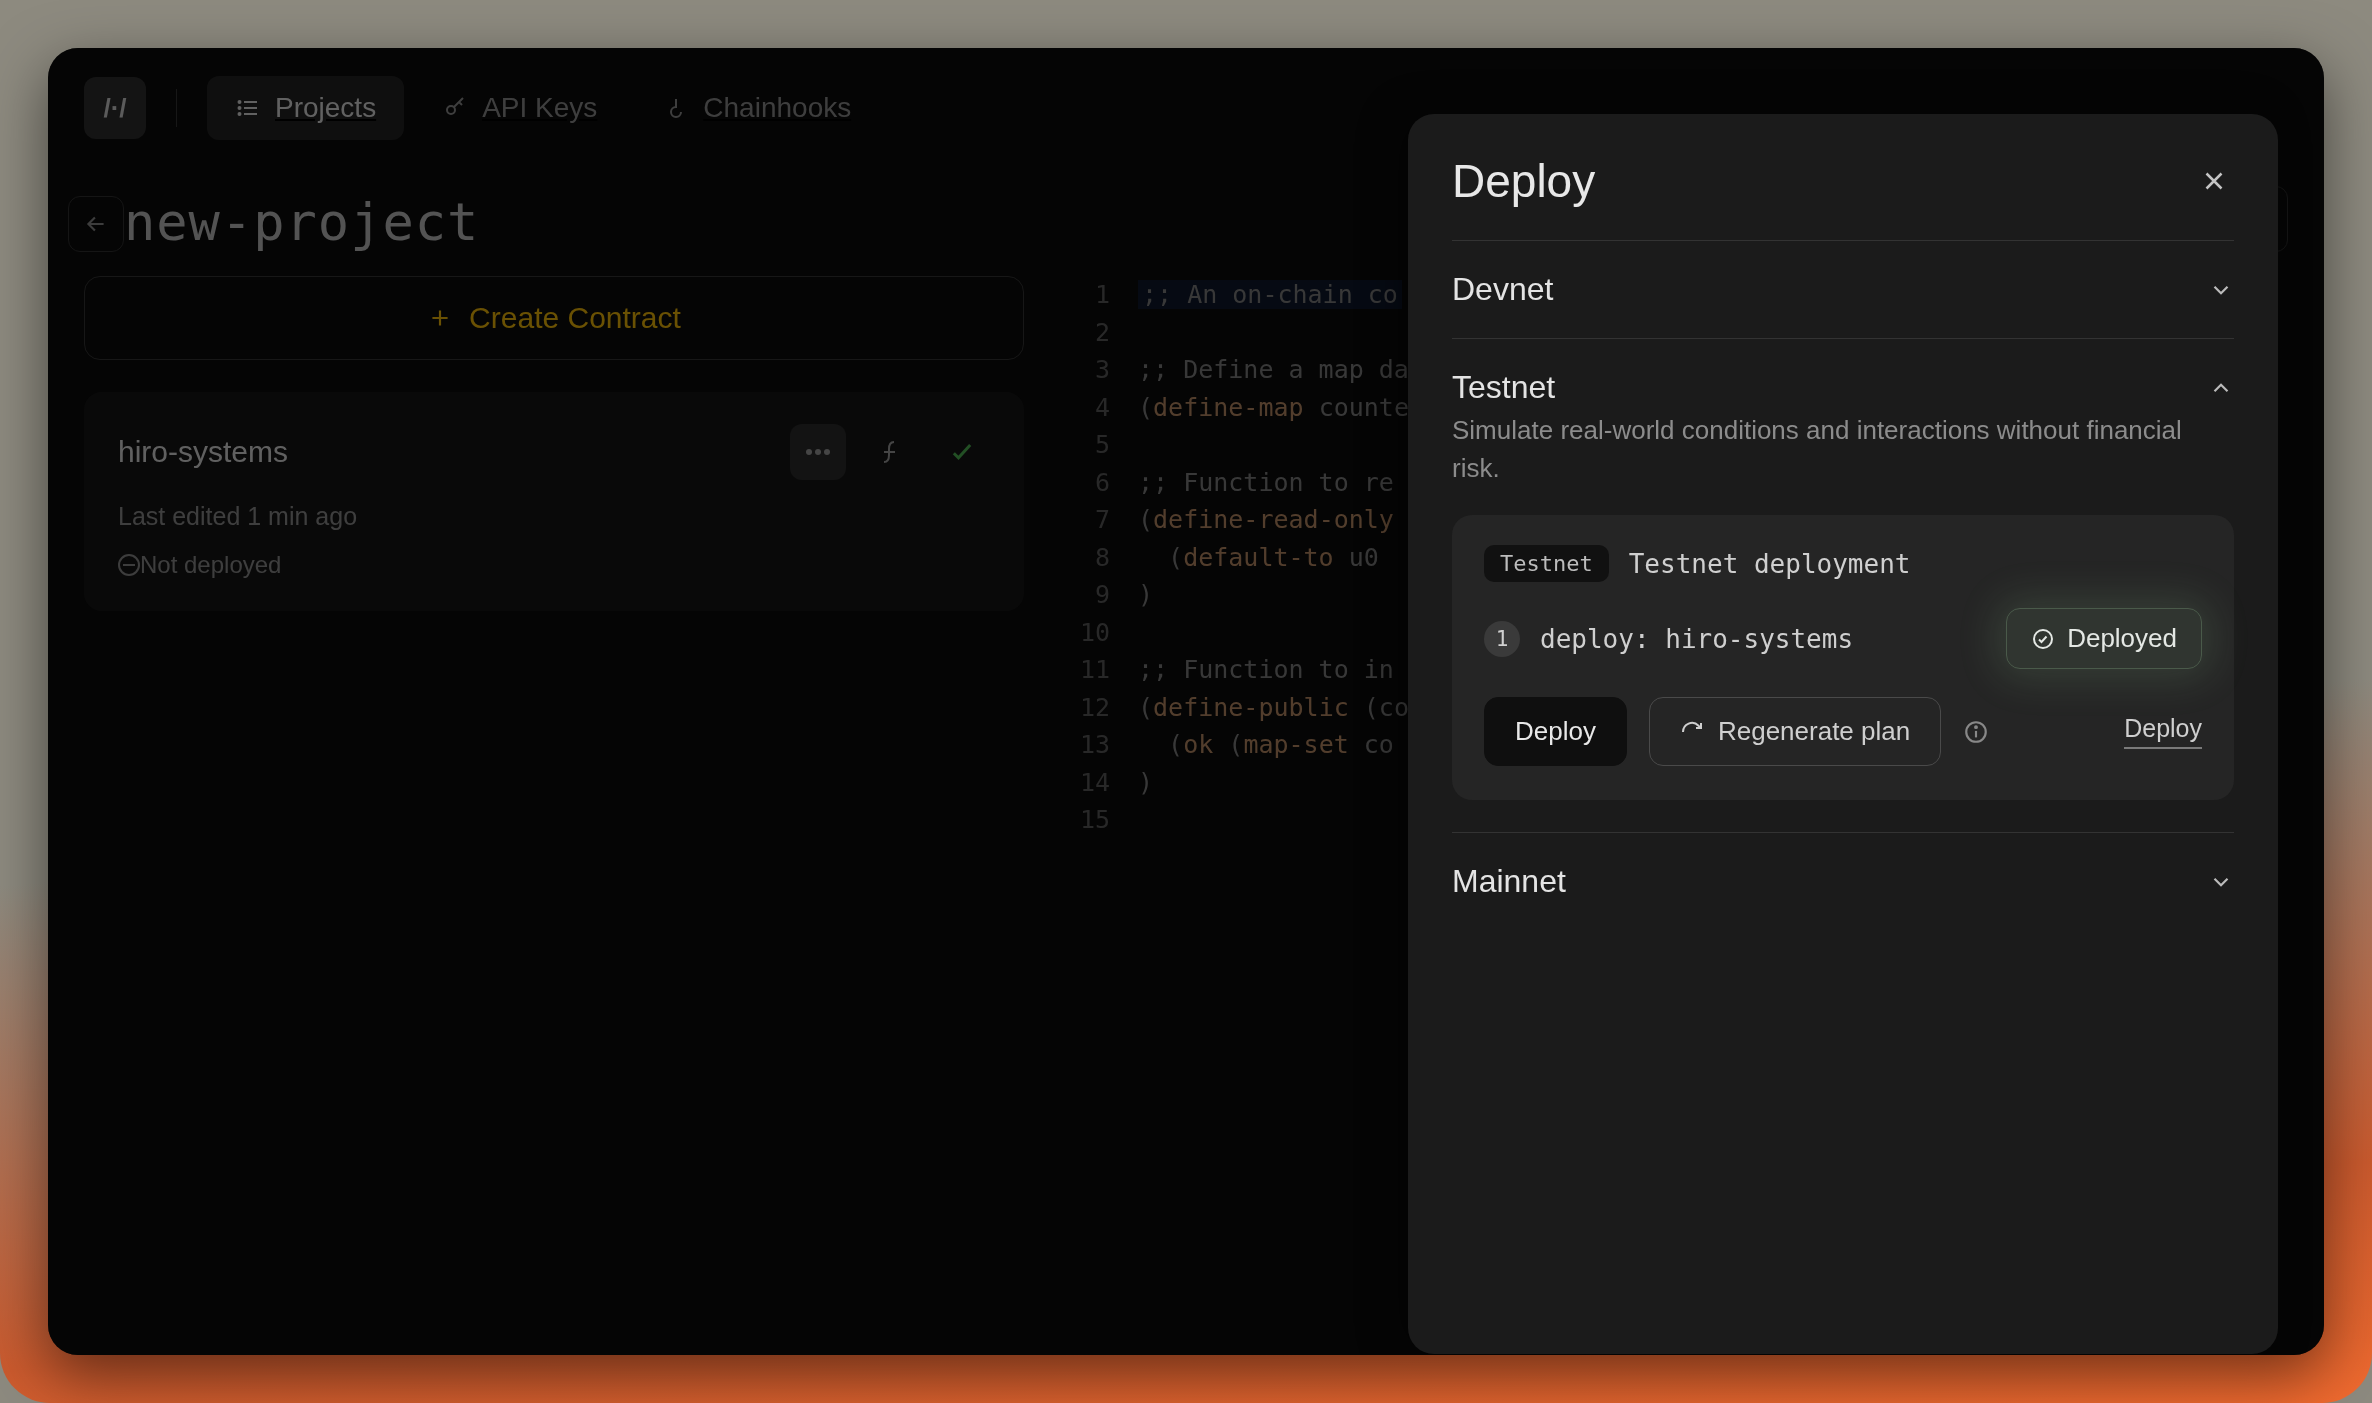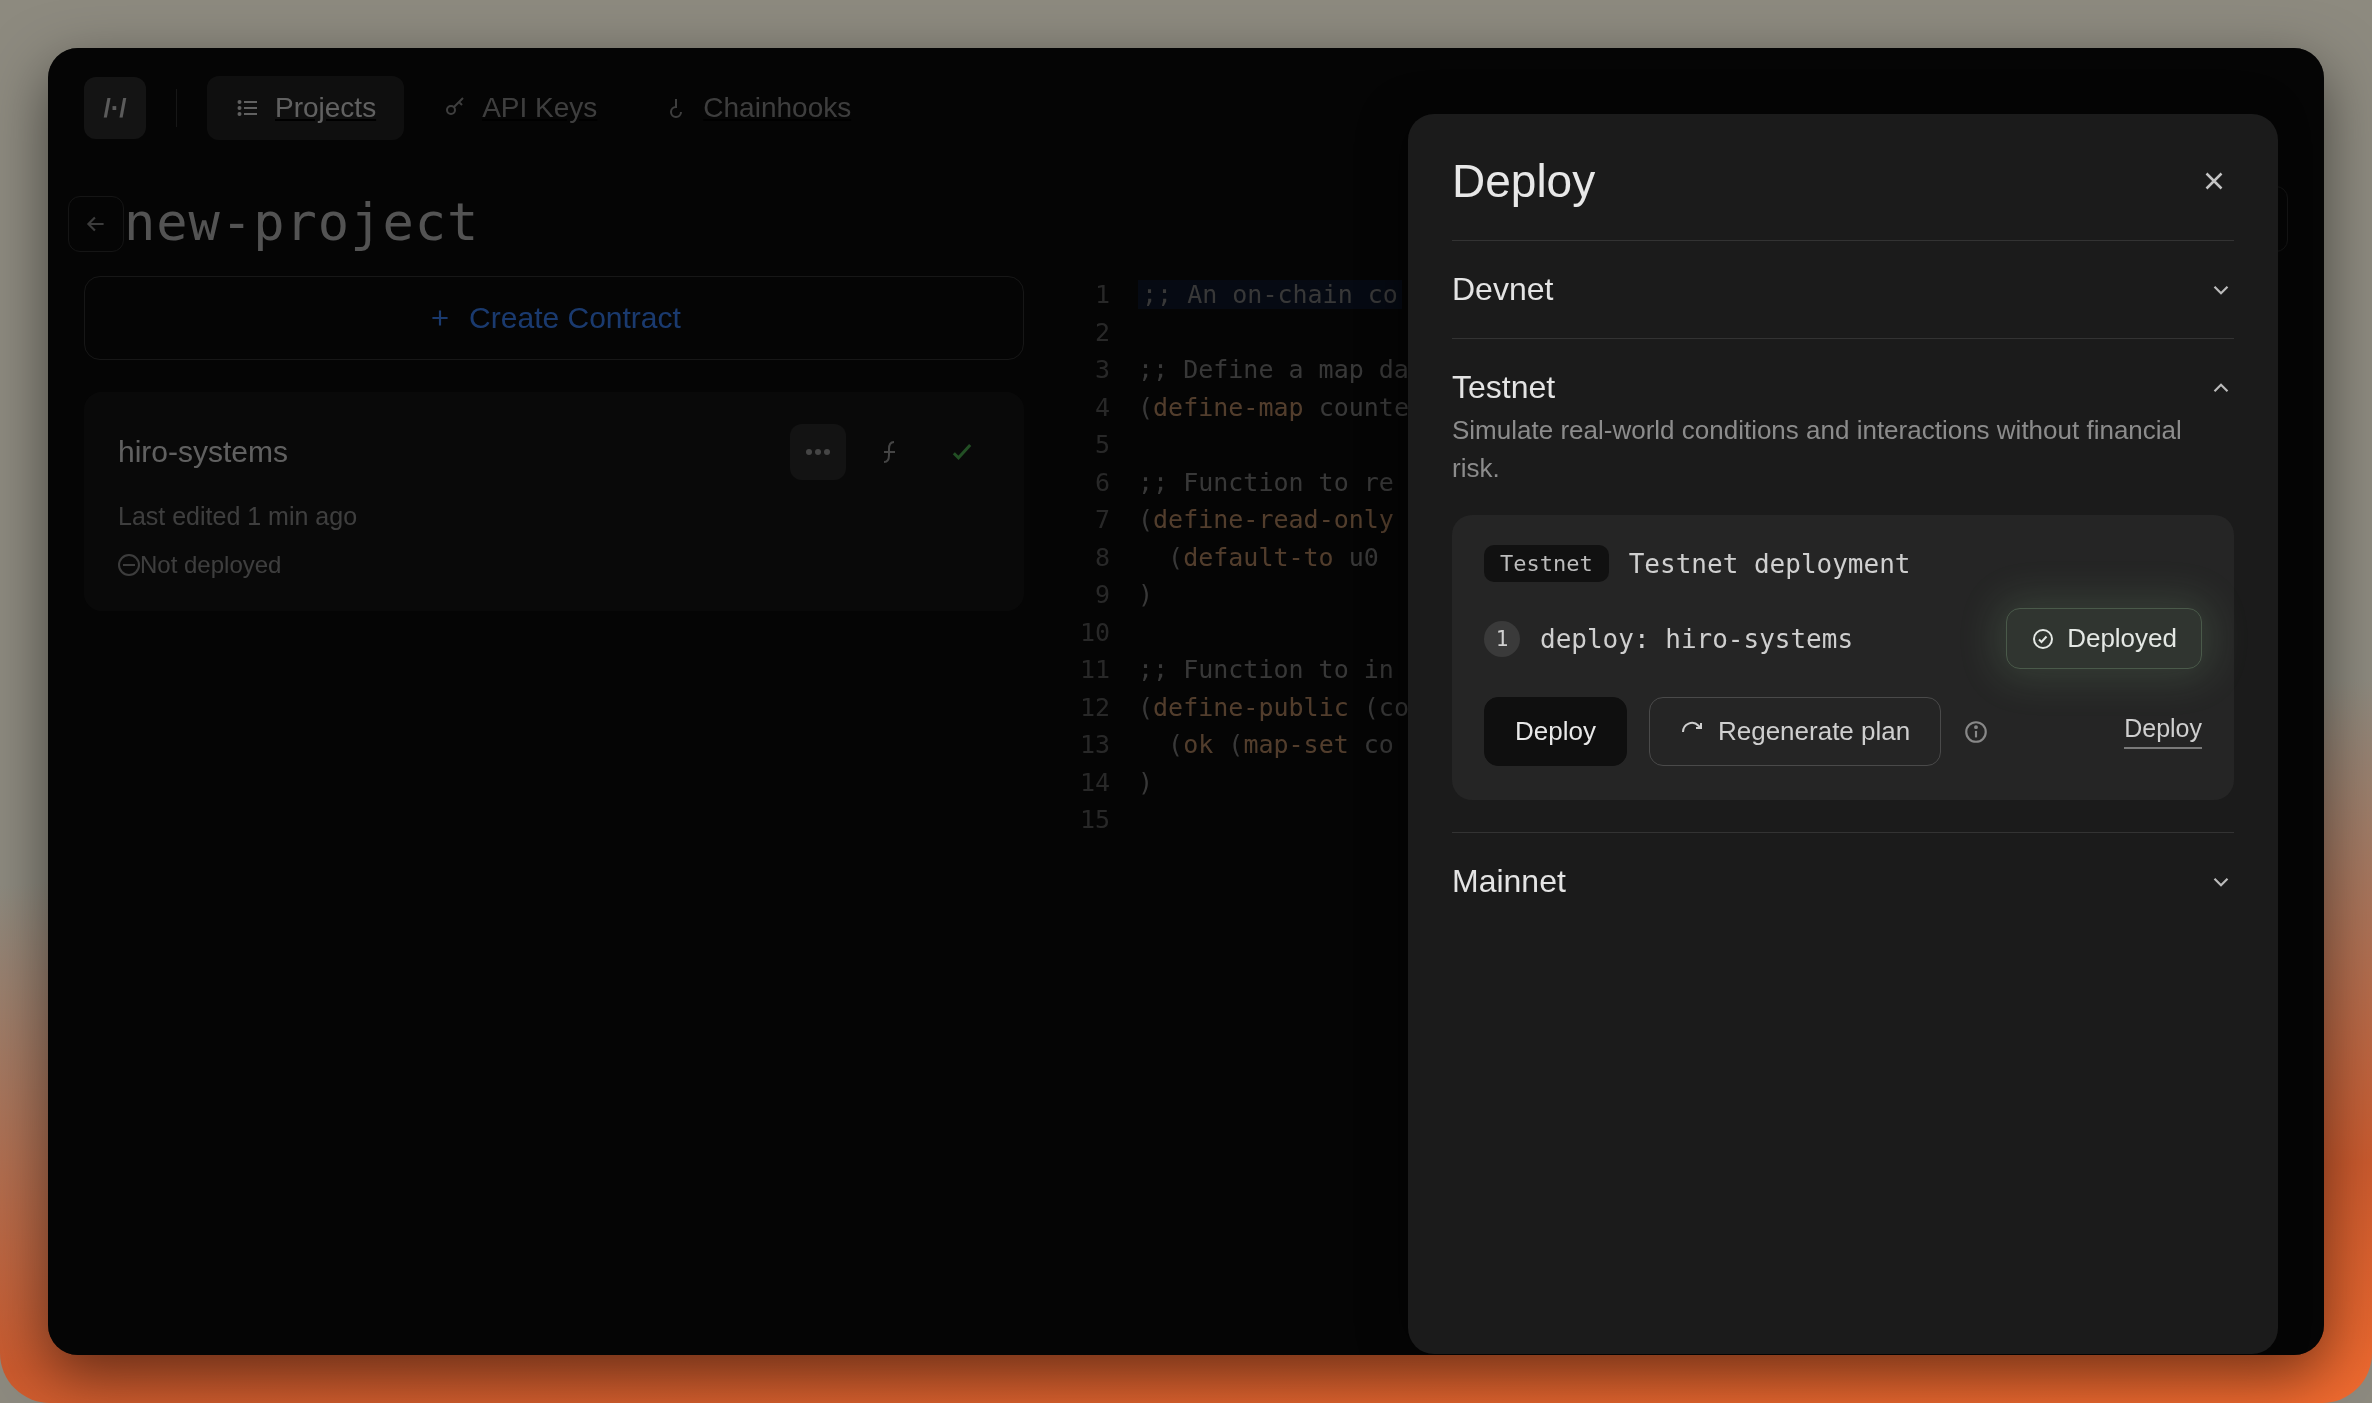--- a/index.html
+++ b/index.html
@@ -89,21 +89,21 @@
   }
   .dot-grey { width:14px; height:14px; border-radius:50%; background:#6a6a6a; }
   
   .main-area { display:flex; padding: 0 36px; gap: 40px; }
   .left-col { width: 940px; }
   .create-btn {
     width: 100%;
     border: 1px solid #333;
     border-radius: 16px;
     padding: 24px;
-    color: #3b82f6;
+    color: #eab308;
     font-size: 30px;
     display:flex; align-items:center; justify-content:center; gap:16px;
     background: transparent;
   }
   .contract-card {
     margin-top: 32px;
     background: #161616;
     border-radius: 18px;
     padding: 32px 34px;
   }

